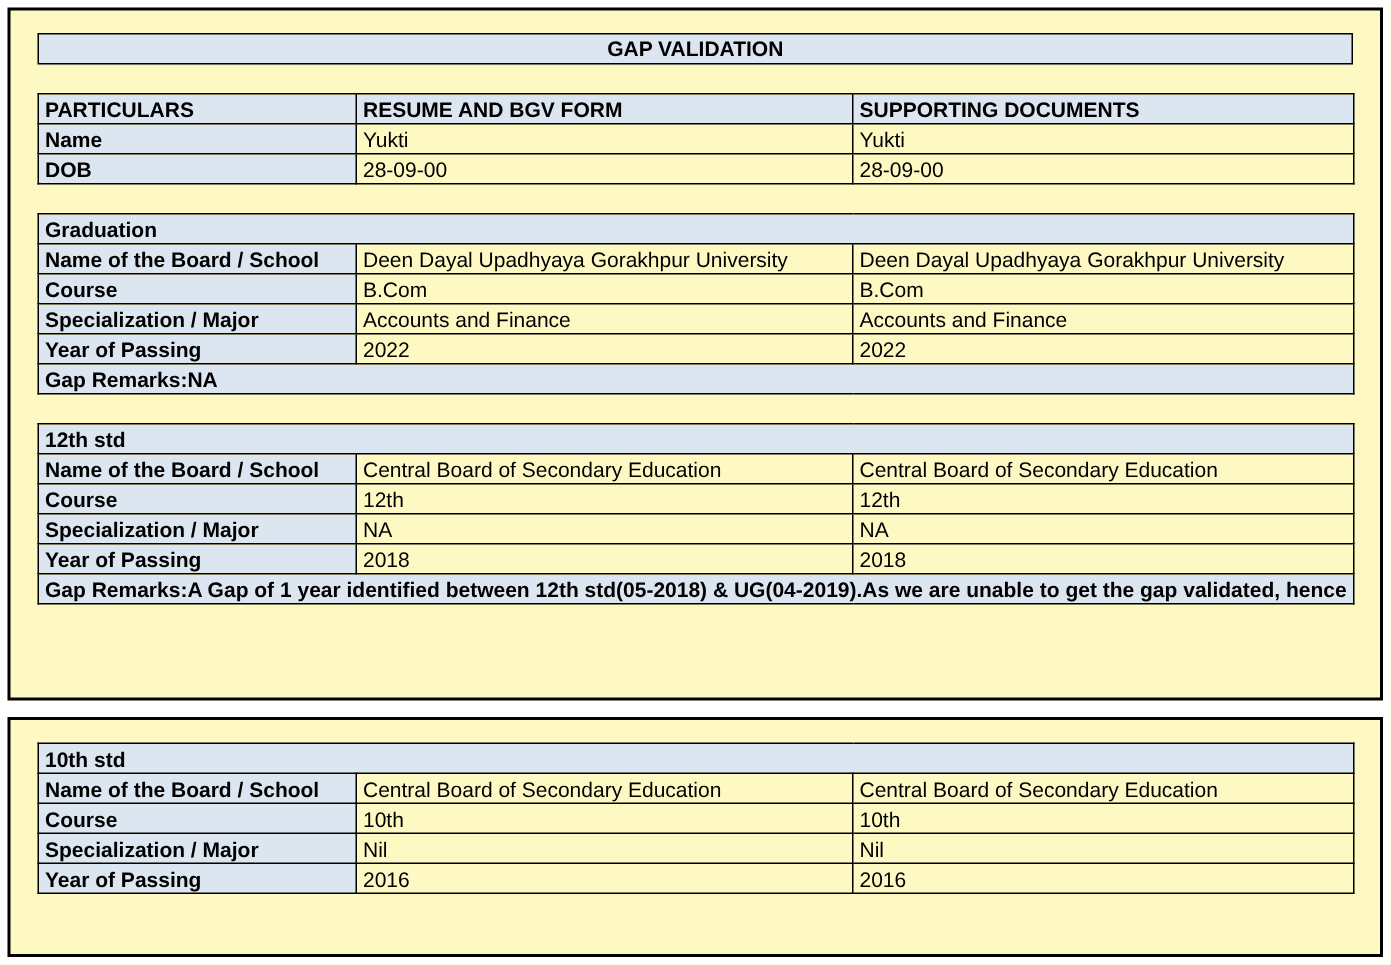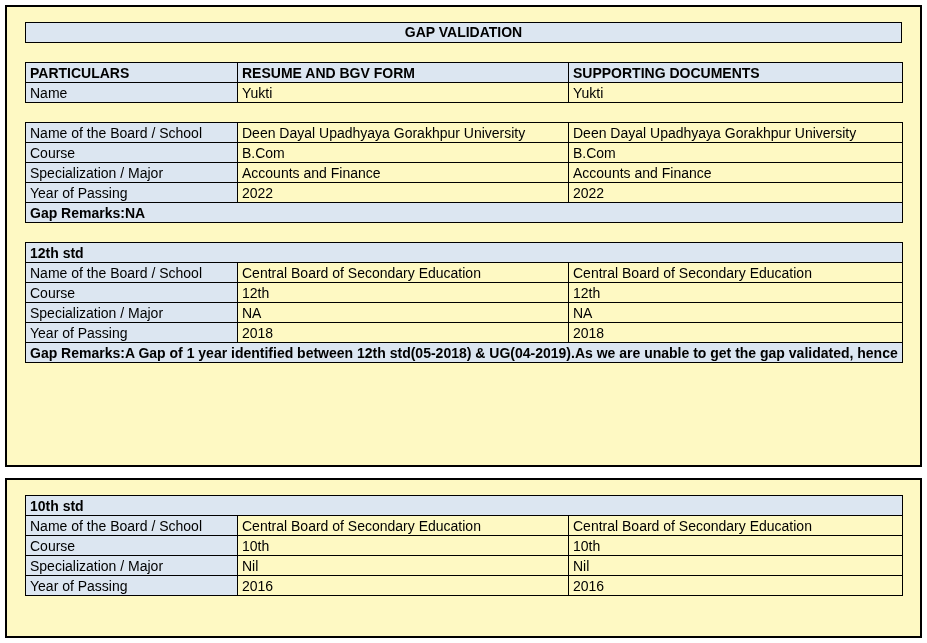--- a/index.html
+++ b/index.html
@@ -46,21 +46,21 @@
   }
   table.tbl td {
     border: 1px solid var(--border_color, #000);
     height: 20px;
     line-height: 18px;
     padding: 0 4px;
     vertical-align: middle;
     white-space: nowrap;
     overflow: hidden;
   }
-  .shade { background: var(--shade, #dce6f1); }
+  .shade { background: var(--shade, #dce6f1); font-weight: bold; }
   .bold { font-weight: bold; }
   .mt { margin-top: 19px; }
   td.remarks { white-space: normal; }
   td.remarks-tall {
     height: 58px;
     vertical-align: top;
     padding-top: 2px;
     line-height: 20px;
     white-space: normal;
   }
@@ -84,30 +84,38 @@
           <tr>
         <td class="shade bold">PARTICULARS</td>
         <td class="shade bold">RESUME AND BGV FORM</td>
         <td class="shade bold">SUPPORTING DOCUMENTS</td>
       </tr>
       <tr>
         <td class="shade">Name</td>
         <td>Yukti</td>
         <td>Yukti</td>
       </tr>
+      <tr>
+        <td class="shade">DOB</td>
+        <td>28-09-00</td>
+        <td>28-09-00</td>
+      </tr>
     </tbody>
       </table>
 
     <table class="tbl mt">
       <colgroup>
           <col style="width:212px">
           <col style="width:331px">
           <col style="width:334px">
         </colgroup>
       <tbody>
+          <tr>
+        <td colspan="3" class="shade bold">Graduation</td>
+      </tr>
       <tr>
         <td class="shade">Name of the Board / School</td>
         <td>Deen Dayal Upadhyaya Gorakhpur University</td>
         <td>Deen Dayal Upadhyaya Gorakhpur University</td>
       </tr>
       <tr>
         <td class="shade">Course</td>
         <td>B.Com</td>
         <td>B.Com</td>
       </tr>

